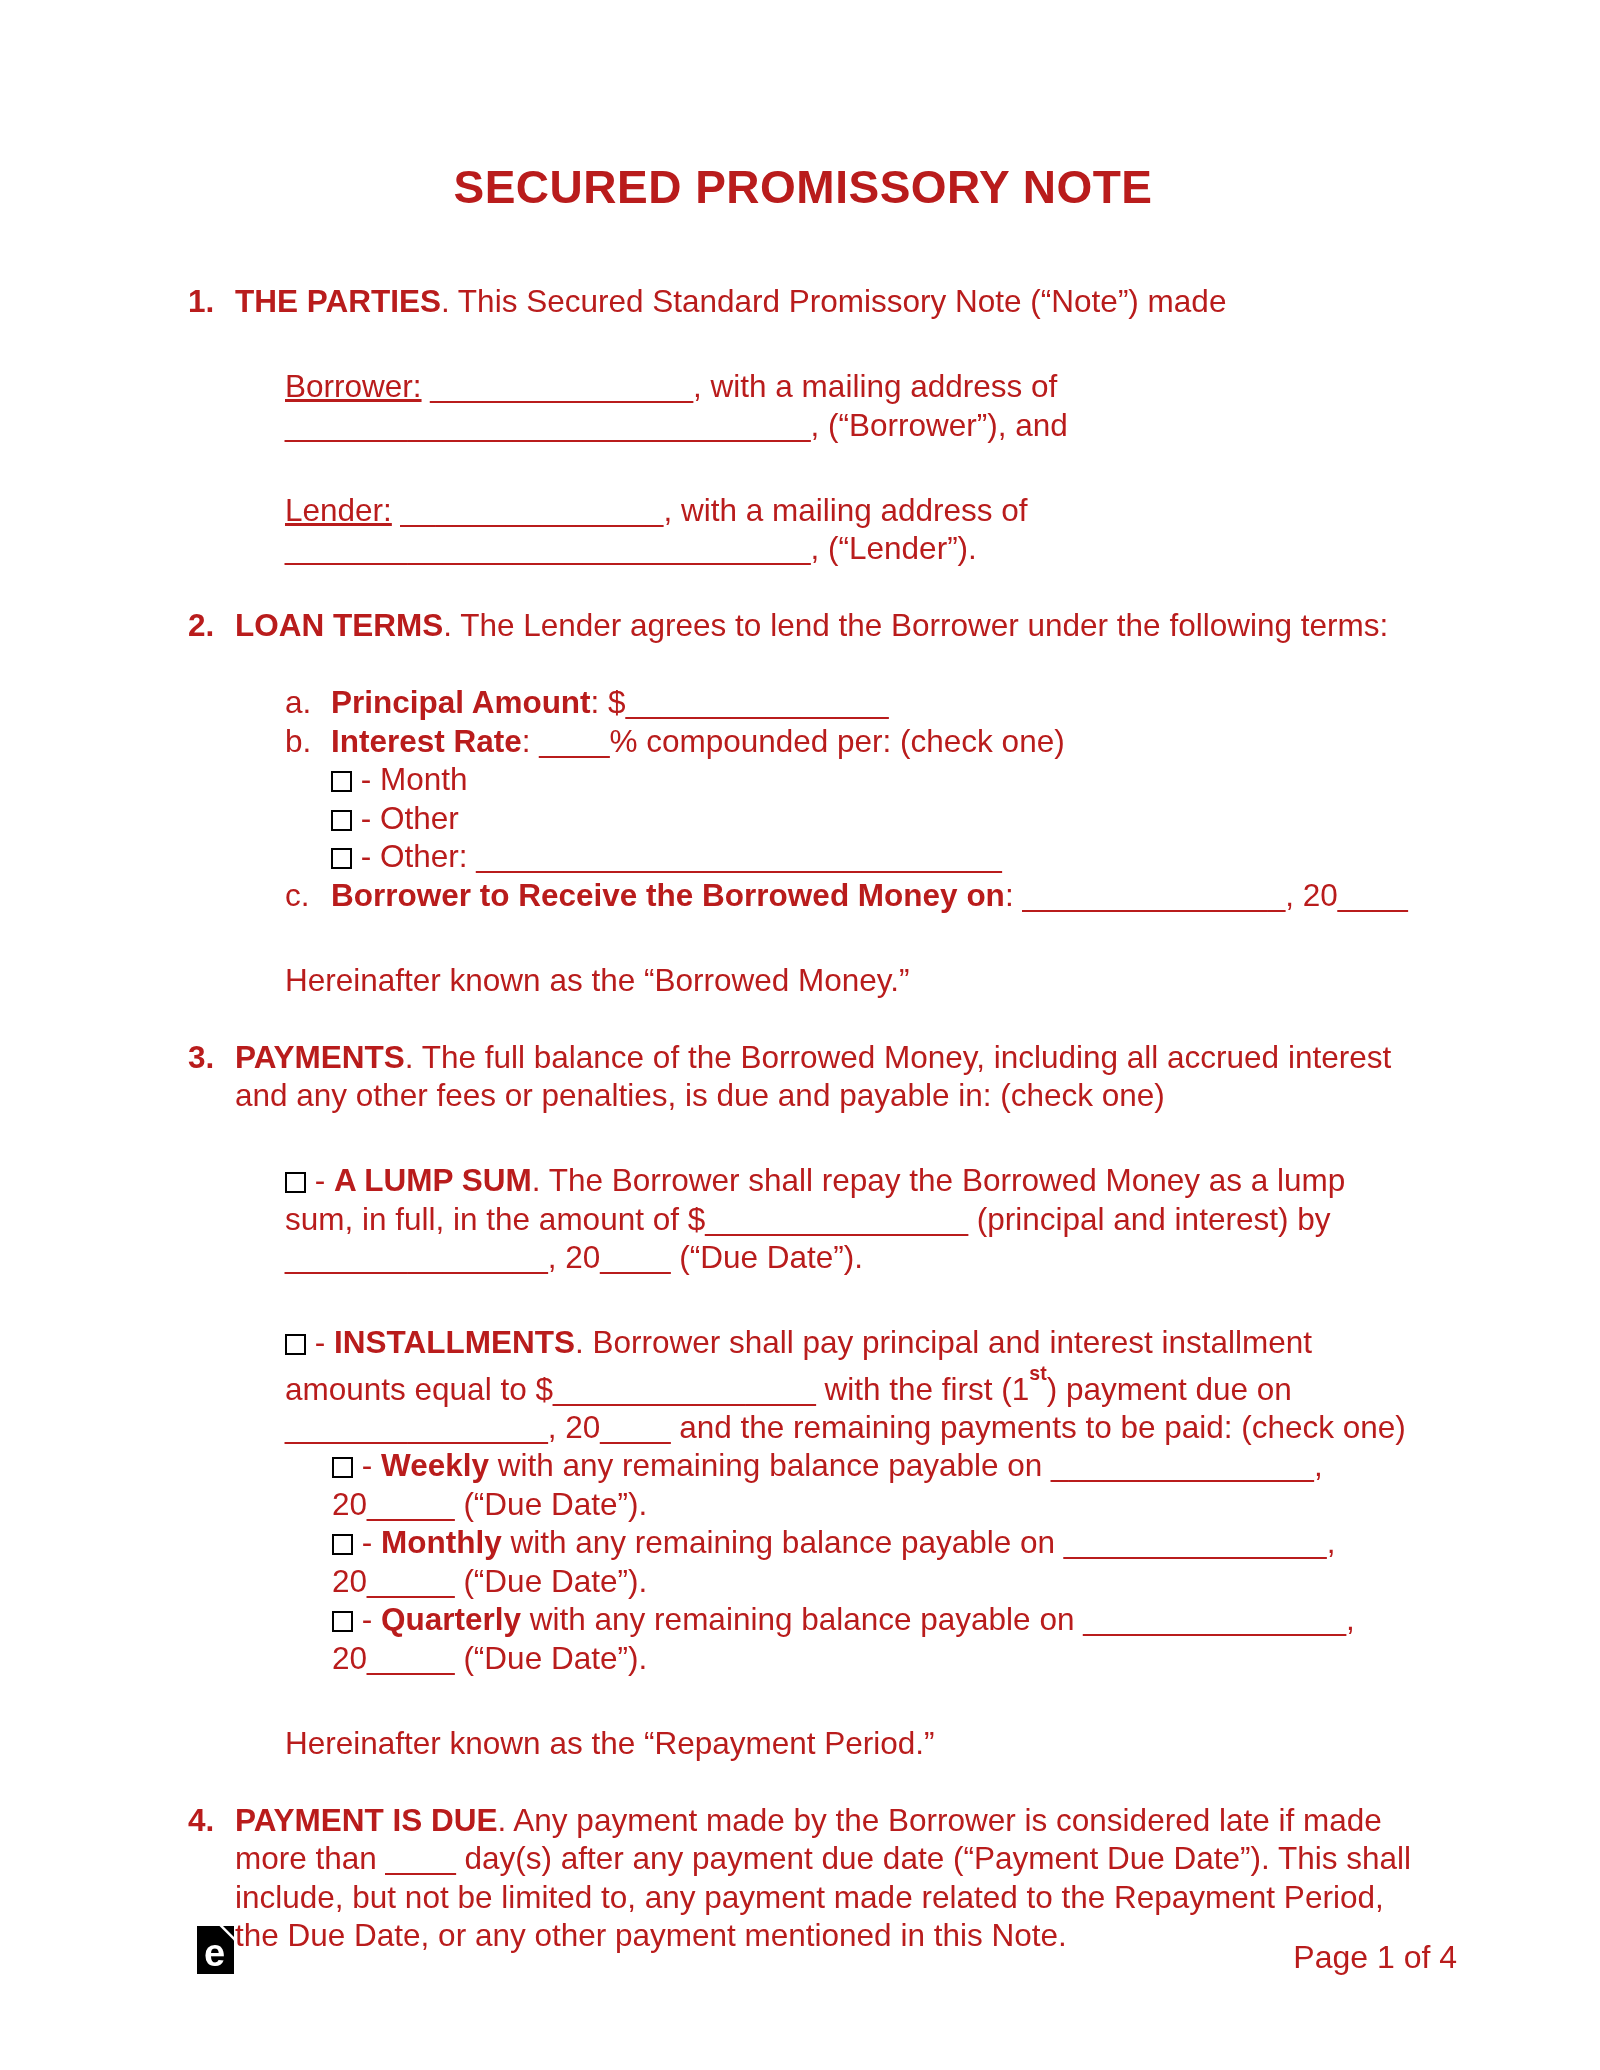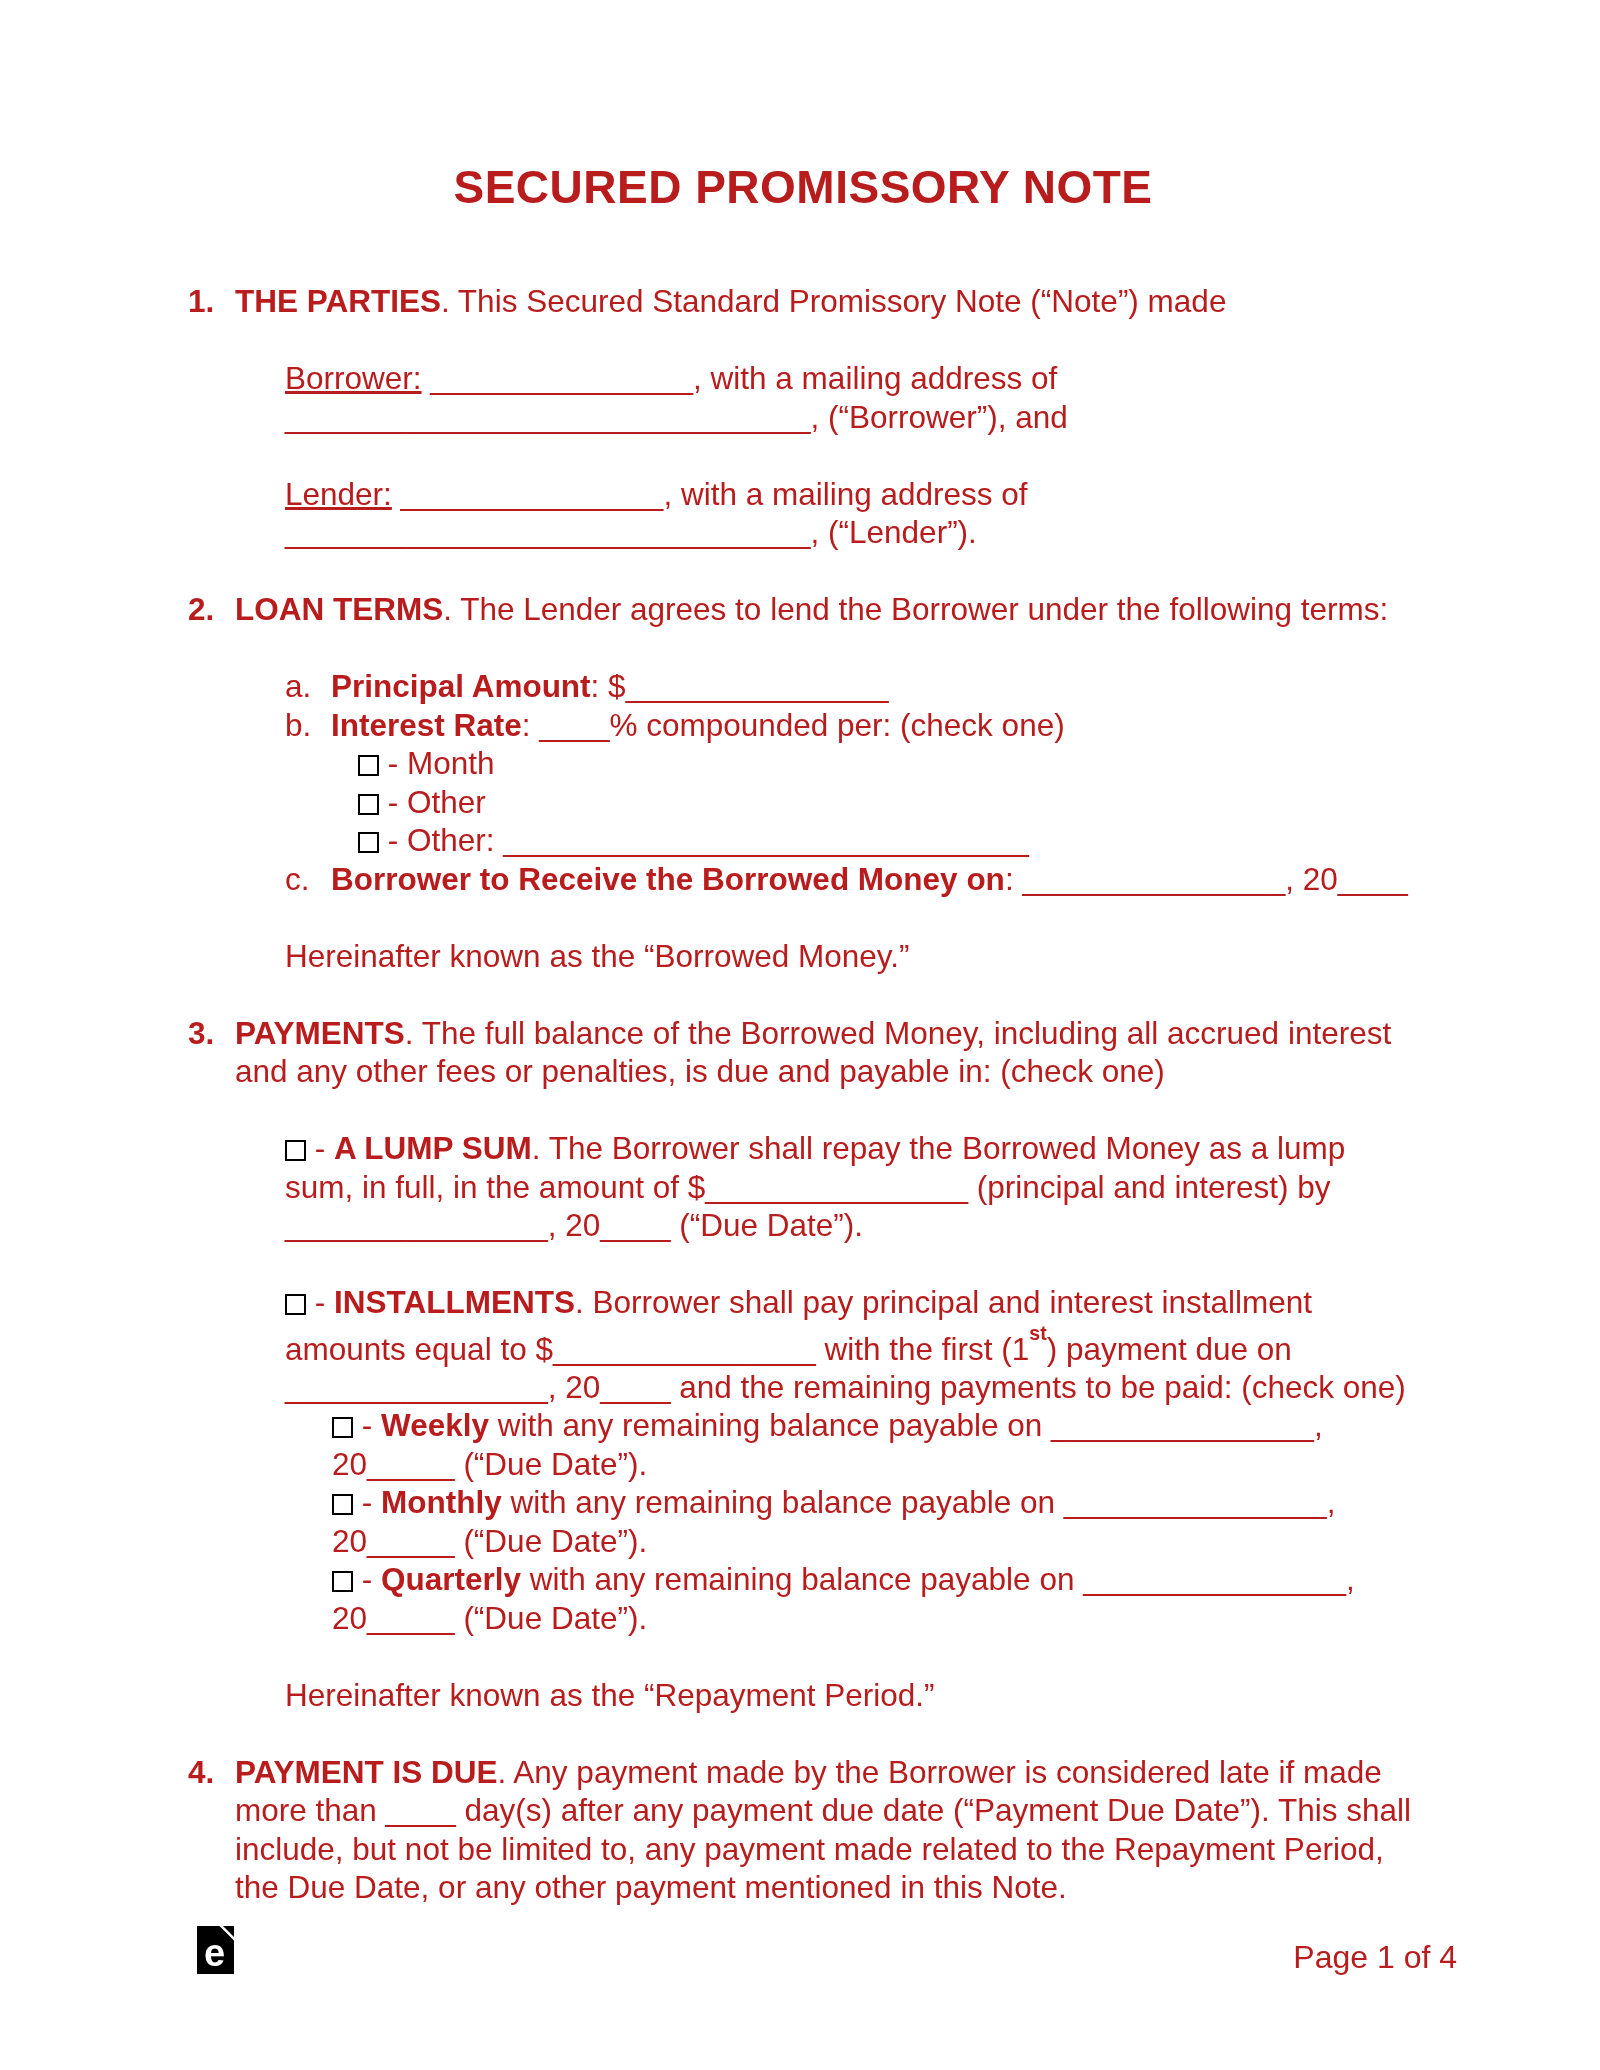--- a/index.html
+++ b/index.html
@@ -17,25 +17,25 @@
   .title {
     font-size:46px; line-height:54px; font-weight:bold;
     text-align:center; margin:0 0 68px 0; letter-spacing:0.5px;
   }
   .line { white-space:pre; }
   .b { font-weight:bold; }
   .u { text-decoration:underline; }
   .sec { display:flex; }
   .sec > .num { width:47px; flex:none; font-weight:bold; }
   .sec > .bd { flex:1; min-width:0; }
-  .sub { margin-left:50px; }
+  .sub { margin-left:50px;margin-top:8px; }
   .abc { display:flex; margin-left:50px; }
   .abc > .ltr { width:46px; flex:none; }
   .abc > .abd { flex:1; min-width:0; }
-  .cbline { margin-left:27px; }
+  .cbline { }
   .freq { margin-left:97px; }
   .gap { height:38.5px; }
   .cb {
     display:inline-block; width:21px; height:21px;
     border:2px solid #000; box-sizing:border-box;
     vertical-align:-2px; background:#fff;
   }
   sup.st { font-size:0.62em; position:relative; top:-0.38em;font-weight:bold; }
   .footer-logo { position:absolute; left:197px; top:1926px; width:37px; height:48px; }
   .page-num {

